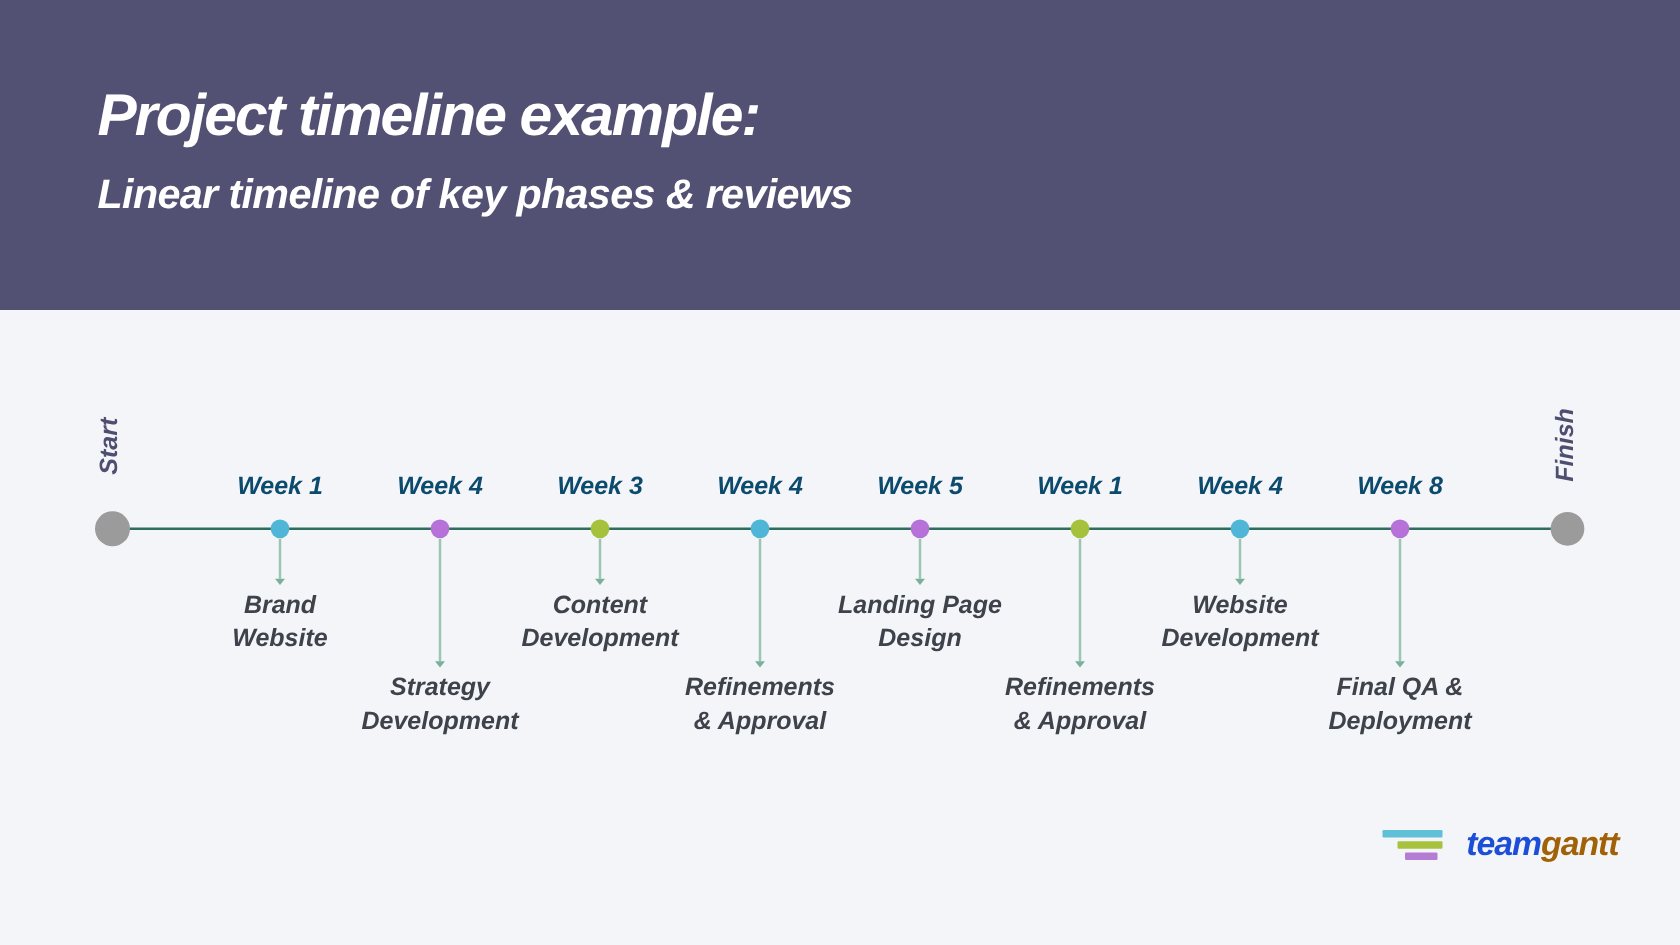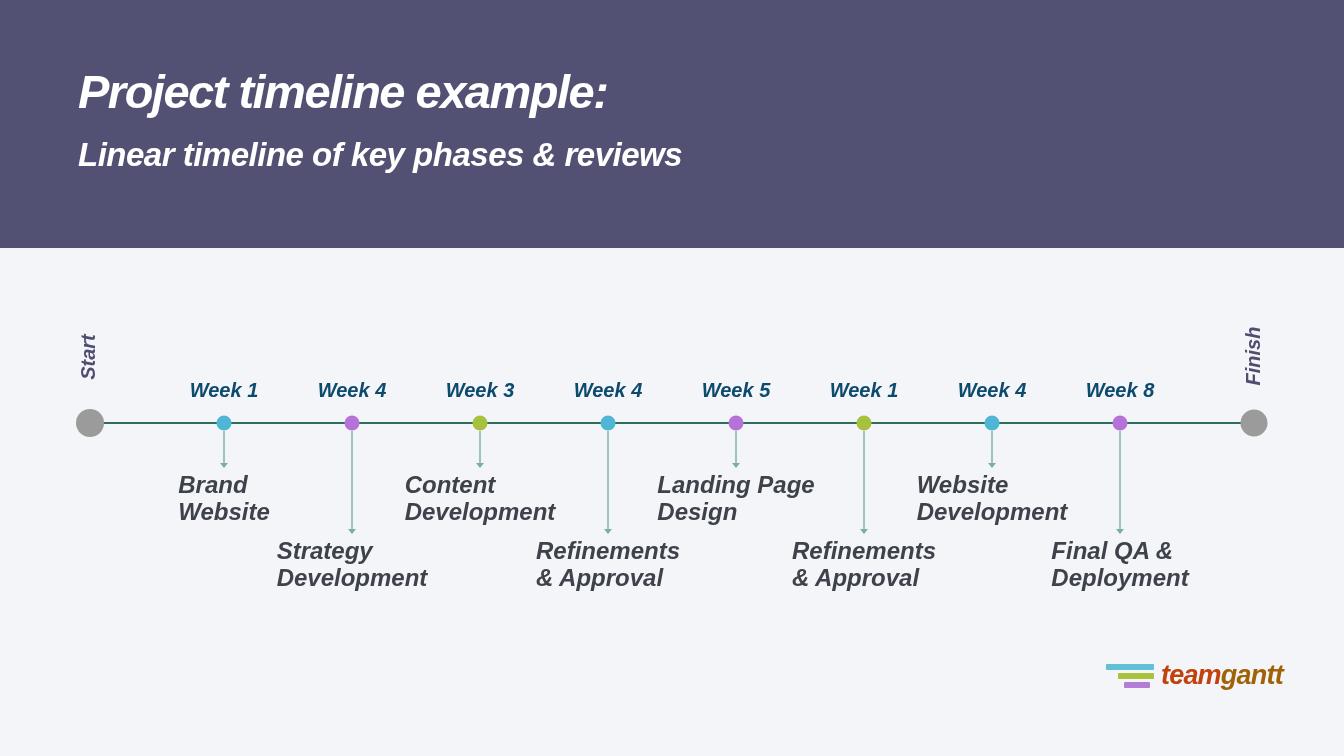--- a/index.html
+++ b/index.html
@@ -80,21 +80,22 @@
   .connector::after {
     content: ""; position: absolute; bottom: -5px; left: 50%;
     transform: translateX(-50%);
     border-left: 4px solid transparent;
     border-right: 4px solid transparent;
     border-top: 5px solid #79af9b;
   }
   .phase {
     position: absolute; left: 0;
     transform: translateX(-50%);
-    font-size: 24px; font-weight: 600;
+    text-align: center;
+    font-size: 20px; font-weight: 600;
     color: #3d424b; line-height: 27px;
     white-space: nowrap;
   }
   .milestone.short .phase { top: 471px; }
   .milestone.long  .phase { top: 537px; }
 
   
   .m1 { left: 224px; }  .m2 { left: 352px; }
   .m3 { left: 480px; }  .m4 { left: 608px; }
   .m5 { left: 736px; }  .m6 { left: 864px; }
@@ -108,21 +109,21 @@
   .logo-icon { display: flex; flex-direction: column; align-items: flex-end; gap: 3px; }
   .logo-bar { height: 6px; border-radius: 1px; background: #5fc0d8; }
   .logo-bar.b0 { width: 48px; }
   .logo-bar.b1 { width: 36px; }
   .logo-bar.b2 { width: 26px; margin-right: 4px; }
   .logo-text {
     font-size: 27px; font-weight: 800;
     letter-spacing: -0.8px; line-height: 1;
     white-space: nowrap;
   }
-  .logo-text .t1 { color: #c2410c; }
+  .logo-text .t1 { color: #1d4ed8; margin-left: 12px; }
   .logo-text .t2 { color: #a16207; }
 </style>
 </head>
 <body>
 
 <div class="page">
 
   <div class="header">
     <div class="title">Project timeline example:</div>
     <div class="subtitle">Linear timeline of key phases &amp; reviews</div>

